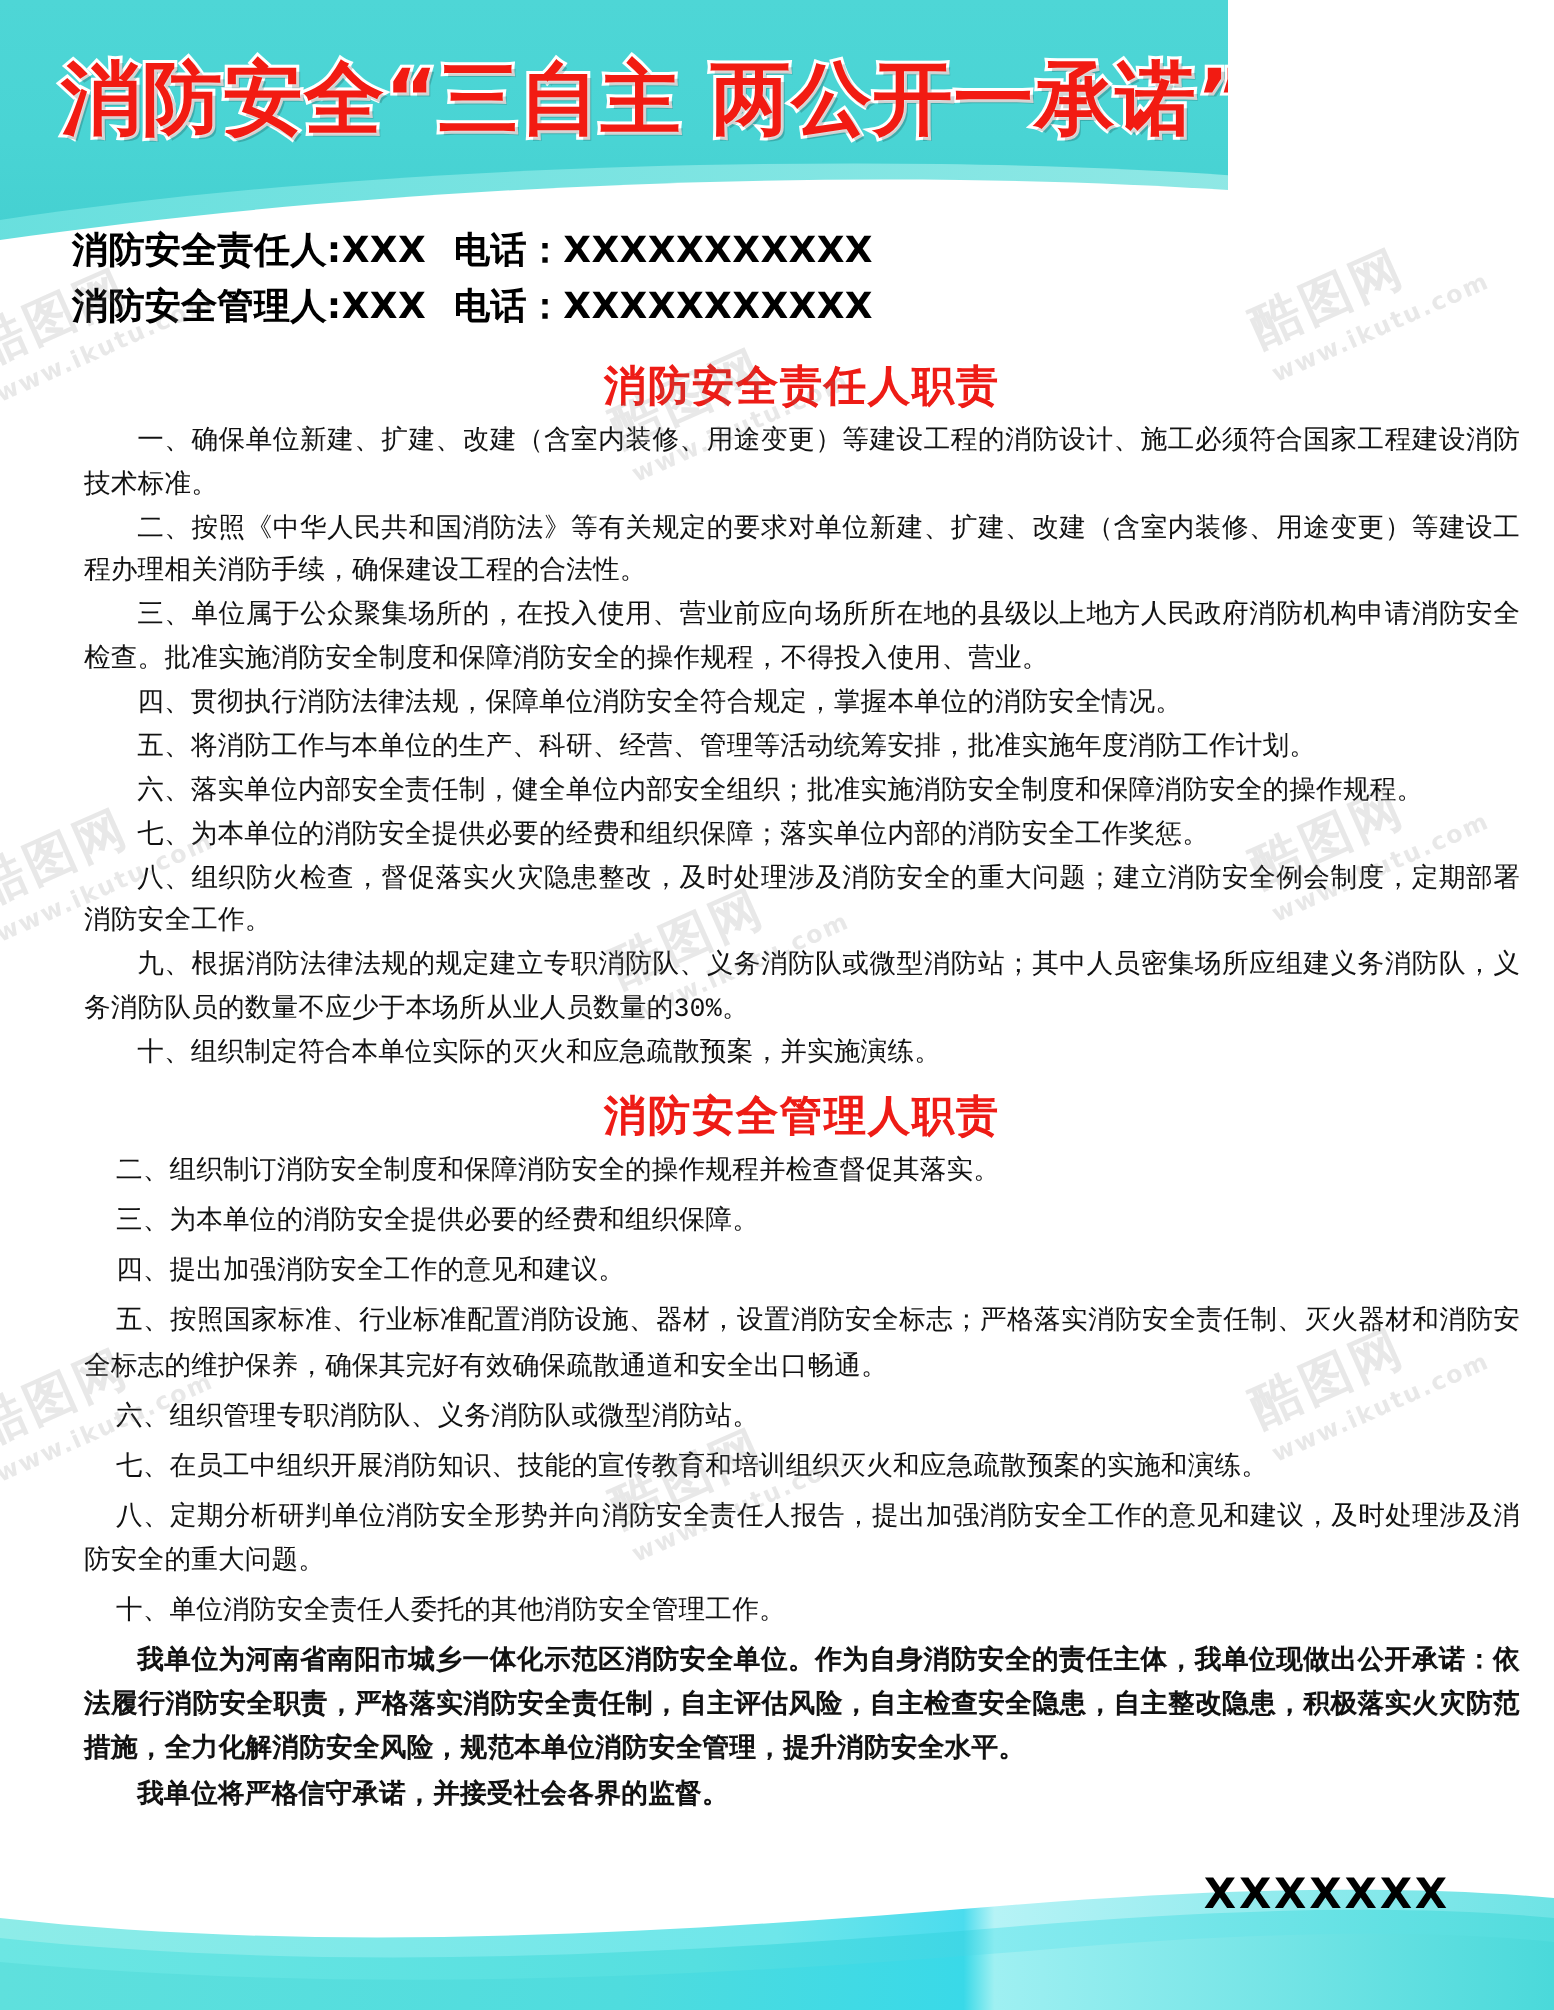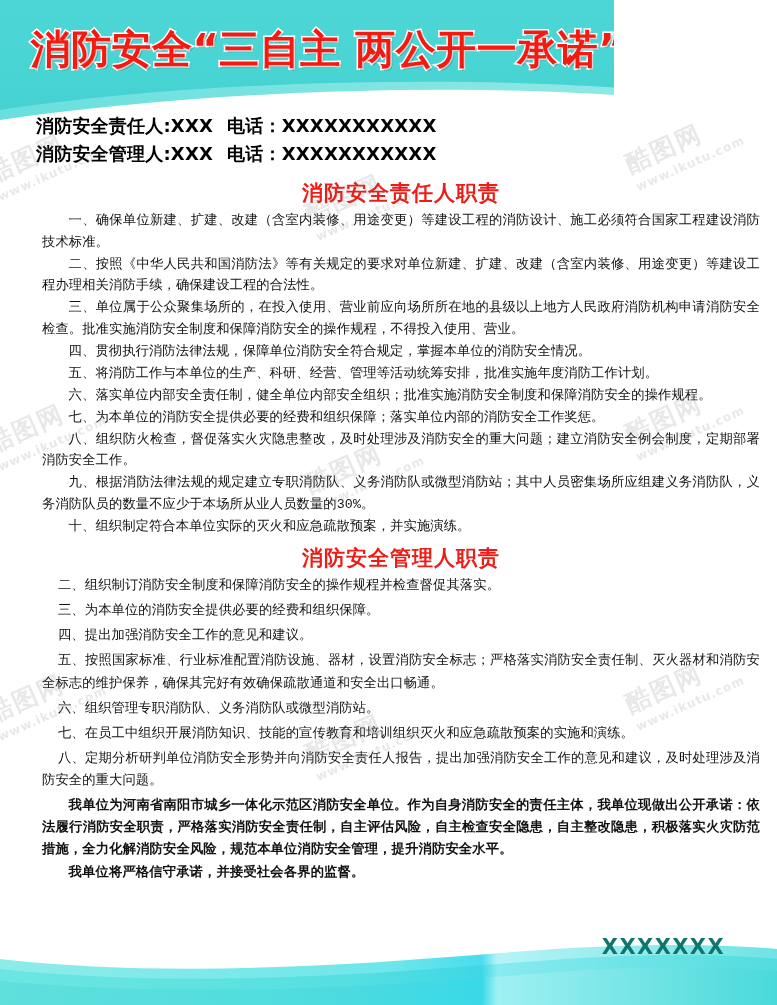--- a/index.html
+++ b/index.html
@@ -131,21 +131,21 @@
   .commit .para { text-indent: 2em; line-height: 22px; margin-bottom: 1px; }
 
   
   .signature {
     position: absolute;
     right: 52px;
     top: 935px;
     font-family: "DejaVu Sans", "Liberation Sans", sans-serif;
     font-size: 21px;
     font-weight: 700;
-    color: #0f766e;
+    color: #000000;
     letter-spacing: 1.4px;
     z-index: 6;
   }
 
   
   .footer {
     position: absolute;
     left: 0; bottom: 0;
     width: 777px;
     height: 68px;
@@ -232,20 +232,21 @@
     <div class="section-heading" style="margin-top:8px;">消防安全管理人职责</div>
 
     <div class="section2">
       <p class="para">二、组织制订消防安全制度和保障消防安全的操作规程并检查督促其落实。</p>
       <p class="para">三、为本单位的消防安全提供必要的经费和组织保障。</p>
       <p class="para">四、提出加强消防安全工作的意见和建议。</p>
       <p class="para wrap">五、按照国家标准、行业标准配置消防设施、器材，设置消防安全标志；严格落实消防安全责任制、灭火器材和消防安全标志的维护保养，确保其完好有效确保疏散通道和安全出口畅通。</p>
       <p class="para">六、组织管理专职消防队、义务消防队或微型消防站。</p>
       <p class="para">七、在员工中组织开展消防知识、技能的宣传教育和培训组织灭火和应急疏散预案的实施和演练。</p>
       <p class="para wrap">八、定期分析研判单位消防安全形势并向消防安全责任人报告，提出加强消防安全工作的意见和建议，及时处理涉及消防安全的重大问题。</p>
+      <p class="para">十、单位消防安全责任人委托的其他消防安全管理工作。</p>
     </div>
 
     <div class="commit">
       <p class="para bold">我单位为河南省南阳市城乡一体化示范区消防安全单位。作为自身消防安全的责任主体，我单位现做出公开承诺：依法履行消防安全职责，严格落实消防安全责任制，自主评估风险，自主检查安全隐患，自主整改隐患，积极落实火灾防范措施，全力化解消防安全风险，规范本单位消防安全管理，提升消防安全水平。</p>
       <p class="para bold">我单位将严格信守承诺，并接受社会各界的监督。</p>
     </div>
 
   </div>
 
   <div class="signature">XXXXXXX</div>

